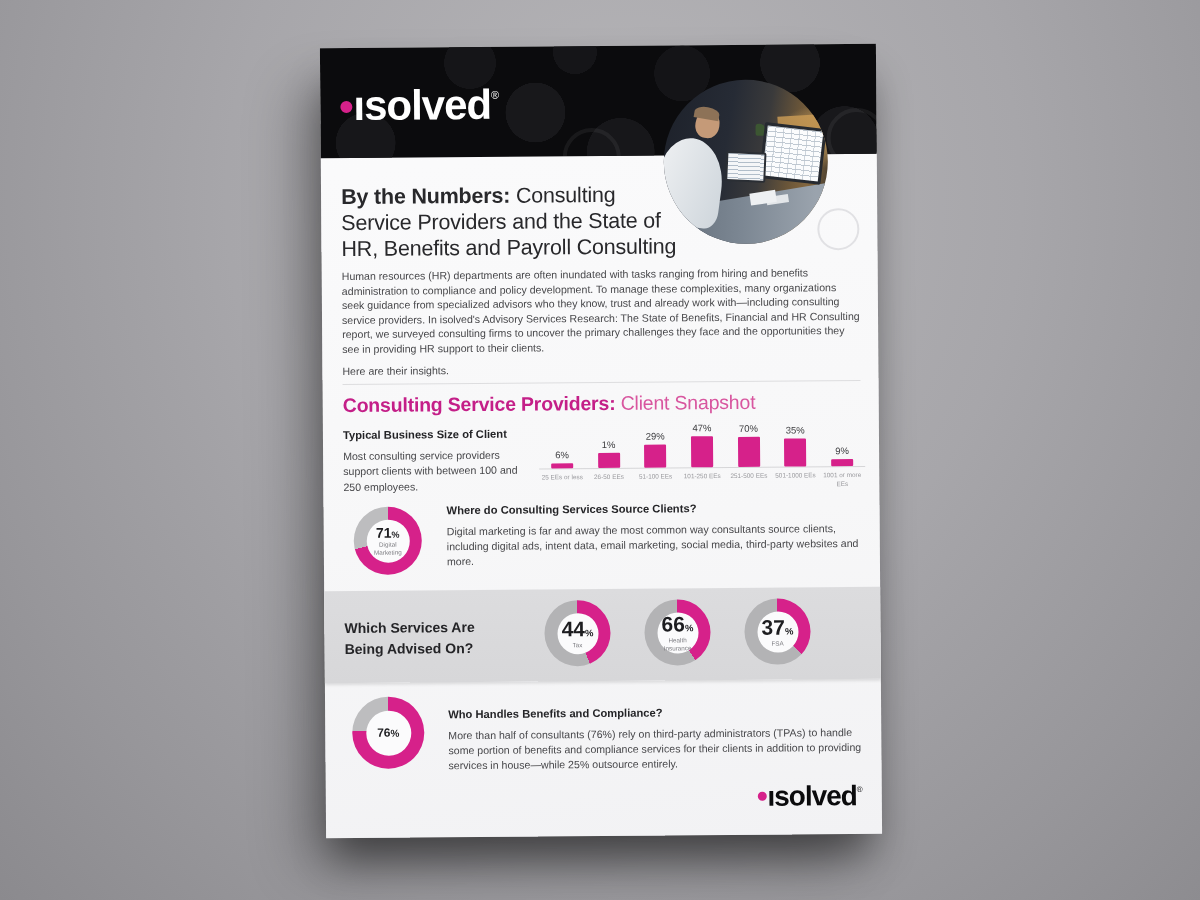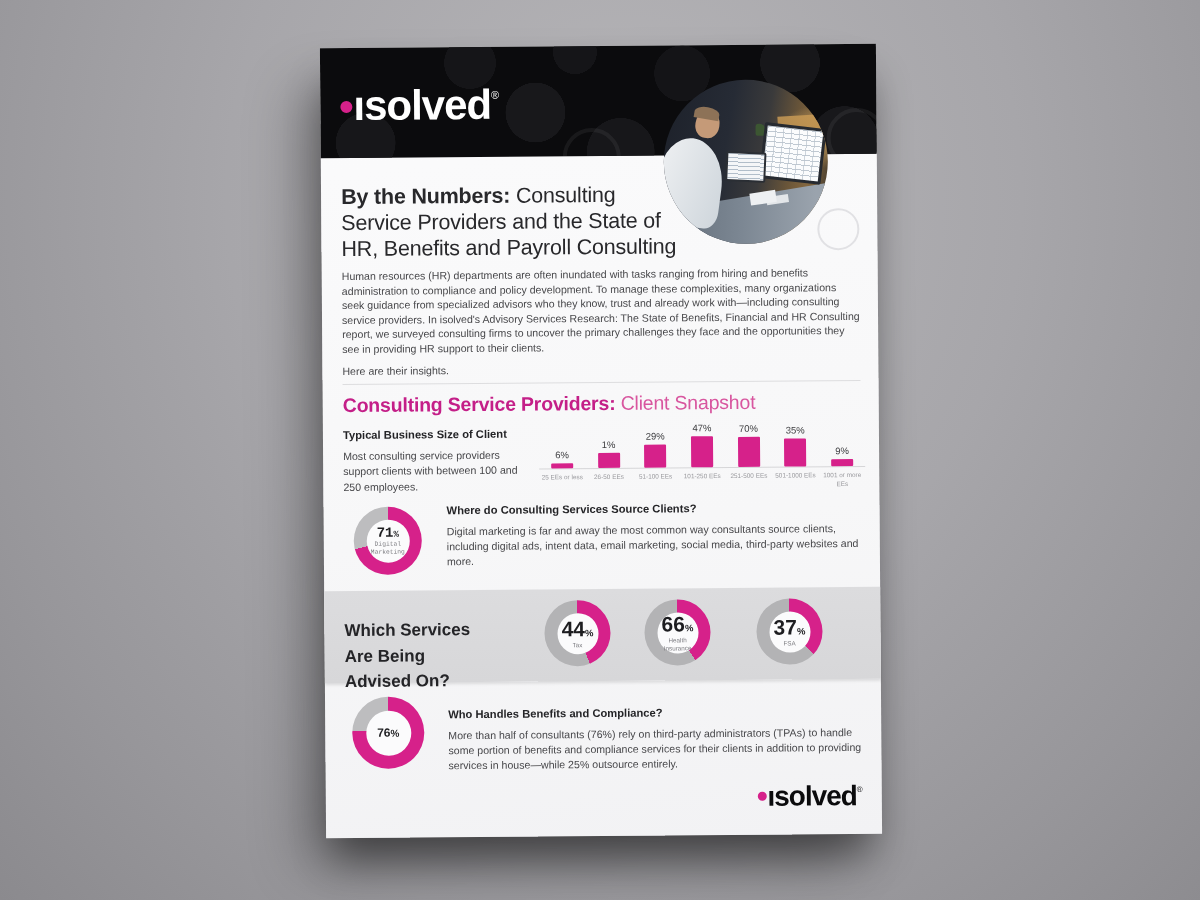--- a/index.html
+++ b/index.html
@@ -84,30 +84,30 @@
   .donut-unit{font-weight:700;color:#1d1d20;}
   .donut-label{color:#7c7c80;line-height:1.25;}
   .donut.d-source{left:30px;top:459px;width:68px;height:68px;}
   .donut.d-source .donut-hole{width:43px;height:43px;}
   .donut.d-source .donut-value{font-size:14px;} .donut.d-source .donut-unit{font-size:9px;}
   .donut.d-source .donut-label{font-size:6.3px;width:36px;}
   .donut.d-band{top:554px;width:66px;height:66px;}
   .donut.d-band .donut-hole{width:41px;height:41px;}
   .donut.d-band .donut-value{font-size:21px;} .donut.d-band .donut-unit{font-size:9.5px;}
   .donut.d-band .donut-label{font-size:6.3px;width:36px;}
-  .donut.d-tax{left:220px;} .donut.d-health{left:320px;} .donut.d-fsa{left:432px;}
+  .donut.d-tax{left:220px;} .donut.d-health{left:320px;} .donut.d-fsa{left:420px;}
   .donut.d-tpa{left:27px;top:649px;width:72px;height:72px;}
   .donut.d-tpa .donut-hole{width:45px;height:45px;}
   .donut.d-tpa .donut-value{font-size:12px;} .donut.d-tpa .donut-unit{font-size:10px;}
   
   .src-heading{position:absolute;left:123px;top:457px;}
   .src-body{position:absolute;left:123px;top:477px;width:414px;font-size:10.6px;line-height:1.42;color:#47474a;}
   .gray-band{position:absolute;left:0;top:543px;width:556px;height:92px;
     background:linear-gradient(#dcdcde,#d7d7d9);box-shadow:0 2px 3px rgba(0,0,0,0.10);}
-  .band-label{position:absolute;left:20px;top:27px;width:150px;font-size:17px;font-weight:700;line-height:1.5;color:#242427;}
+  .band-label{position:absolute;left:20px;top:27px;width:150px;font-size:14px;font-weight:700;line-height:1.5;color:#242427;}
   .tpa-heading{position:absolute;left:123px;top:661px;}
   .tpa-body{position:absolute;left:123px;top:681px;width:416px;font-size:10.6px;line-height:1.42;color:#47474a;}
 </style>
 </head>
 <body>
 
 <div class="stage">
   <div class="paper">
 
     <div class="header-band">
@@ -184,21 +184,21 @@
           <div class="bar-cat">25 EEs or less</div>
           <div class="bar-cat">26-50 EEs</div>
           <div class="bar-cat">51-100 EEs</div>
           <div class="bar-cat">101-250 EEs</div>
           <div class="bar-cat">251-500 EEs</div>
           <div class="bar-cat">501-1000 EEs</div>
           <div class="bar-cat">1001 or more EEs</div>
         </div>
     </div>
 
-    <div class="donut d-source" style="background: conic-gradient(rgb(214, 33, 138) 0%, rgb(214, 33, 138) 71%, rgb(189, 189, 191) 71%, rgb(189, 189, 191) 100%); font-family: Liberation Mono, monospace;">
+    <div class="donut d-source" style="background: conic-gradient(rgb(214, 33, 138) 0%, rgb(214, 33, 138) 71%, rgb(189, 189, 191) 71%, rgb(189, 189, 191) 100%);">
       <div class="donut-hole">
         <span class="donut-center">
             <span class="donut-value">71</span>
             <span class="donut-unit">%</span>
           </span>
         <span class="donut-label">Digital Marketing</span>
       </div>
     </div>
     <div class="sec-title src-heading">Where do Consulting Services Source Clients?</div>
     <div class="src-body">Digital marketing is far and away the most common way consultants source clients, including digital ads, intent data, email marketing, social media, third-party websites and more.</div>

